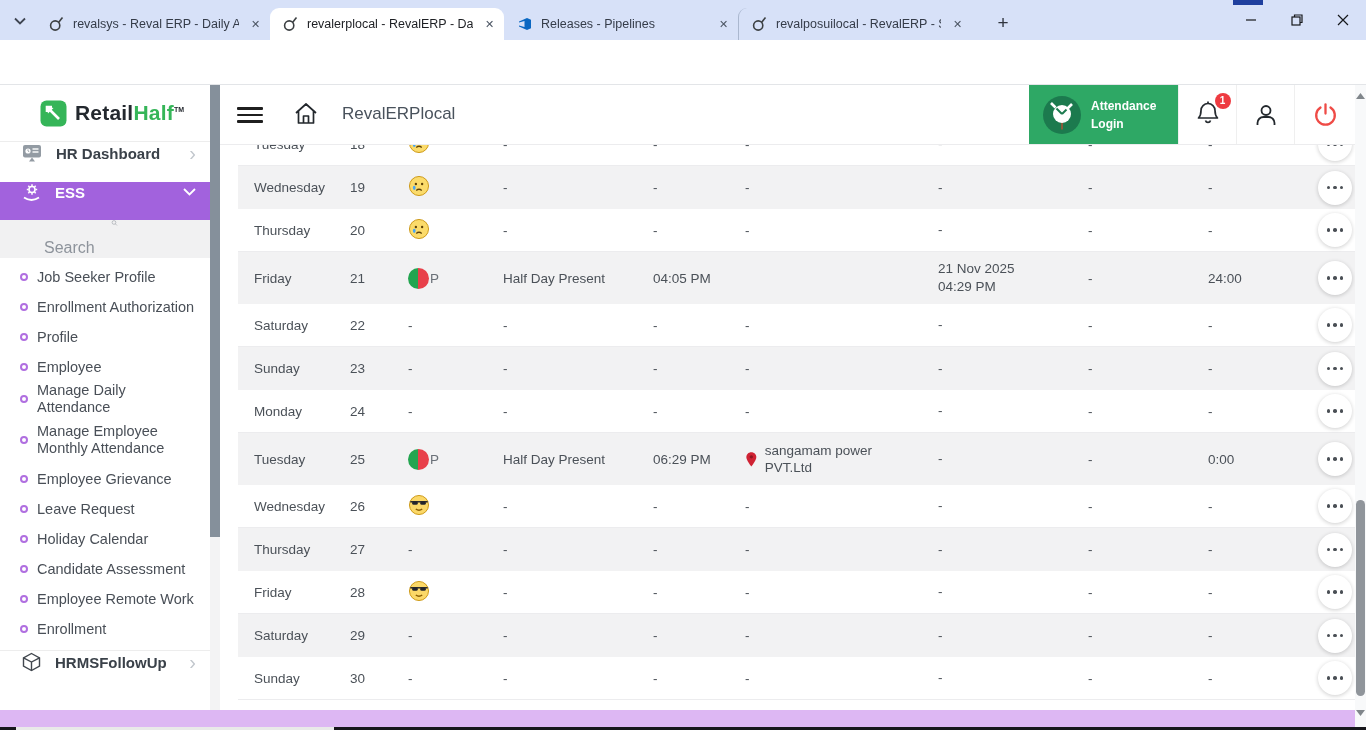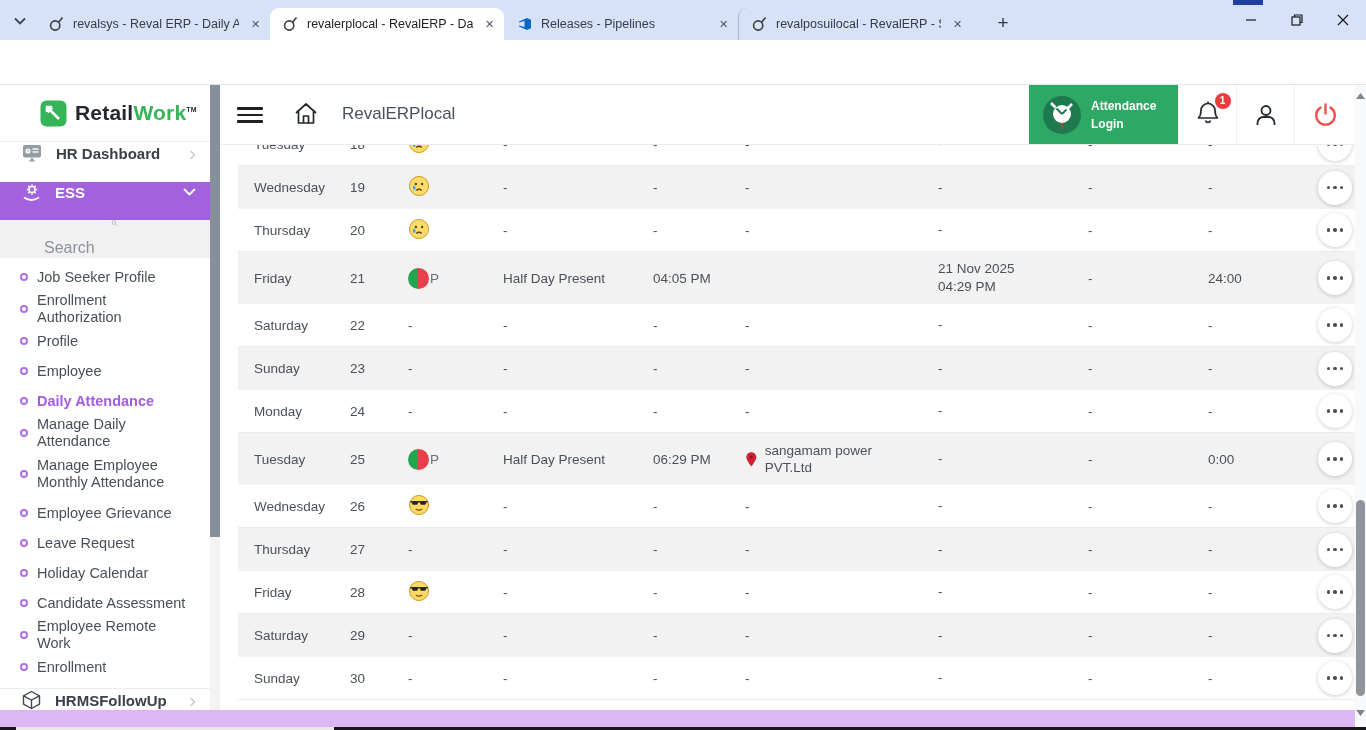--- a/index.html
+++ b/index.html
@@ -40,21 +40,21 @@
   .logo-text sup{font-size:7px;vertical-align:super;color:#23282e;}
   .side-item{height:40px;display:flex;align-items:center;padding:0 14px 18px 22px;box-sizing:border-box;cursor:pointer;}
   .side-item .lbl{font-size:15px;font-weight:700;color:#3a4149;margin-left:14px;flex:1;}
   .side-item .chev{color:#c2c7cd;font-size:20px;line-height:1;}
   .side-item.ess{background:var(--purple);height:38px;}
   .side-item.ess .lbl{color:#fff;}
   .searchbox{height:38px;background:#f1f1f2;display:flex;align-items:center;padding-left:18px;gap:12px;flex-direction:column;}
   .searchbox input{border:none;background:transparent;outline:none;font-size:16px;color:#3c4147;width:140px;
        font-family:"Liberation Sans",sans-serif;}
   .searchbox input::placeholder{color:#8d939b;}
-  .menu{list-style:none;margin:4px 8px 0 0;padding:0;}
+  .menu{list-style:none;margin:4px 2px 0 0;padding:0;}
   .menu li{min-height:30px;display:flex;align-items:center;padding:0 10px 0 20px;cursor:pointer;font-size:14.5px;color:#494f57;}
   .menu li.twoline{min-height:48px;align-items:center;}
   .menu li .bullet{width:8px;height:8px;border:2px solid #b06fe0;border-radius:50%;flex:none;margin-right:9px;box-sizing:border-box;}
   .menu li .txt{line-height:17px;}
   .menu li.active .txt{color:#a45ce4;font-weight:700;}
   .side-divider{border-top:1px solid #ededed;margin-top:6px;}
   .side-scroll{position:absolute;left:210px;top:85px;width:10px;height:645px;background:#f3f3f4;}
   .side-scroll .thumb{position:absolute;left:0;top:0;width:10px;height:452px;background:#85909b;}
   
   .main-header{position:absolute;left:220px;top:85px;width:1135px;height:60px;background:#fff;border-bottom:1px solid #ececee;box-sizing:border-box;}
@@ -231,21 +231,21 @@
 
 <div class="sidebar">
   <div class="logo-row">
     <svg width="27" height="27" viewBox="0 0 27 27">
       <rect x="0.5" y="0.5" width="26" height="26" rx="6" fill="#35b558"></rect>
       <path d="M7 12 V7 H12" fill="none" stroke="#fff" stroke-width="2.6"></path>
       <path d="M9.5 9.5 L19 19" stroke="#fff" stroke-width="2.6"></path>
       <polygon points="6.5,6.5 13.5,8 8,13.5" fill="#fff"></polygon>
     </svg>
     <span class="logo-text">
-      <span>Retail</span><span class="g">Work</span><sup>TM</sup>
+      <span>Retail</span><span class="g">Half</span><sup>TM</sup>
     </span>
   </div>
 
   <div class="side-item">
     <svg width="20" height="19" viewBox="0 0 20 19">
       <rect x="1" y="1" width="18" height="12.5" rx="2" fill="#939ba3"></rect>
       <circle cx="6" cy="7" r="2.6" fill="#fff"></circle>
         <path d="M6 5.4 V7 L7.3 7.8" stroke="#939ba3" stroke-width="0.9" fill="none"></path>
       <line x1="10.5" y1="5" x2="16.5" y2="5" stroke="#fff" stroke-width="1.4"></line>
       <line x1="10.5" y1="8" x2="16.5" y2="8" stroke="#fff" stroke-width="1.4"></line>
@@ -294,24 +294,20 @@
         <span class="txt">Enrollment Authorization</span>
       </li>
       <li class="">
         <span class="bullet"></span>
         <span class="txt">Profile</span>
       </li>
       <li class="">
         <span class="bullet"></span>
         <span class="txt">Employee</span>
       </li>
-      <li class="active ">
-        <span class="bullet"></span>
-        <span class="txt">Daily Attendance</span>
-      </li>
       <li class="">
         <span class="bullet"></span>
         <span class="txt">Manage Daily Attendance</span>
       </li>
       <li class="twoline">
         <span class="bullet"></span>
         <span class="txt">Manage Employee Monthly Attendance</span>
       </li>
       <li class="">
         <span class="bullet"></span>

